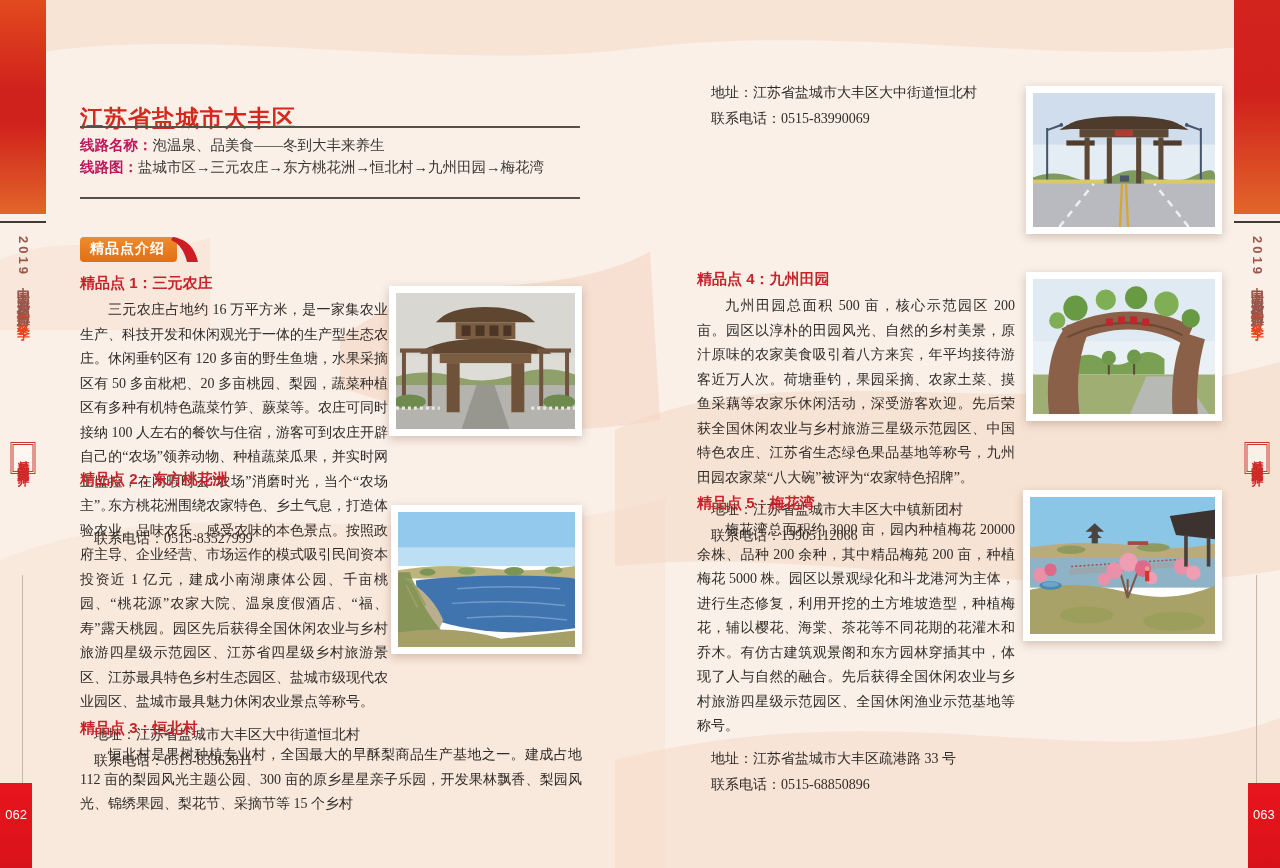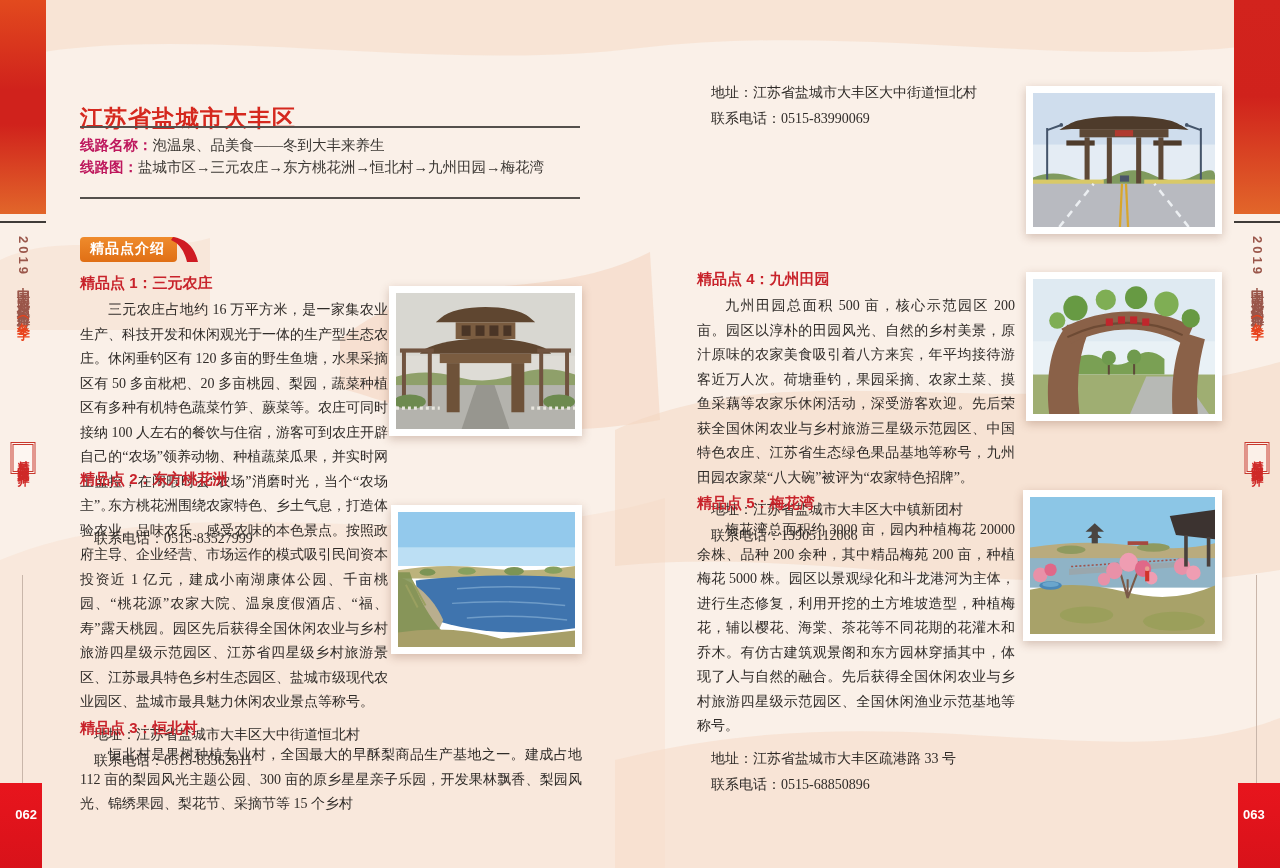--- a/index.html
+++ b/index.html
@@ -17,22 +17,22 @@
   .corner-strip{position:absolute;top:0;left:0;width:46px;height:214px;
     background:linear-gradient(180deg,#e24a1e 0%,#d0221c 42%,#d0221c 58%,#e2662a 100%);}
   .rail-line{position:absolute;top:221px;left:0;width:46px;border-top:2px solid #3f3b38;}
   .vtitle{position:absolute;top:236px;left:50%;transform:translateX(-50%);
     writing-mode:vertical-rl;font-size:13px;letter-spacing:3px;font-weight:700;color:#9a564a;white-space:nowrap;}
   .vtitle .season{color:#e8431c;}
   .vbox{position:absolute;top:442px;left:50%;transform:translateX(-50%);
     writing-mode:vertical-rl;border:3px double #c8382c;padding:5px 1px;
     font-size:12px;font-weight:700;color:#cf2a28;letter-spacing:2px;background:rgba(255,252,248,.55);}
   .vline{position:absolute;top:575px;height:208px;left:22px;width:1px;background:#c9b6aa;}
-  .pagenum{position:absolute;bottom:0;width:42px;height:85px;color:#fff;
-    font-size:13px;font-weight:700;background:linear-gradient(180deg,#e8151d,#d8121a);}
+  .pagenum{position:absolute;bottom:0;width:32px;height:85px;color:#fff;
+    font-size:13px;font-weight:400;background:linear-gradient(180deg,#e8151d,#d8121a);}
   .pagenum span{position:absolute;top:24px;}
   .rail.left .pagenum{left:0;} .rail.left .pagenum span{right:5px;}
   .rail.right .pagenum{right:0;} .rail.right .pagenum span{left:5px;}
   
   .page-title{position:absolute;left:80px;top:88px;font-size:23px;font-weight:700;
     color:#d5281e;letter-spacing:1px;z-index:2;}
   .hrule{position:absolute;left:80px;width:500px;border-top:2px solid #54504c;z-index:2;}
   .hr1{top:126px;} .hr2{top:197px;}
   .route{position:absolute;left:80px;top:135px;width:500px;z-index:2;font-size:14.5px;line-height:21px;}
   .route-row{margin-bottom:1px;}

